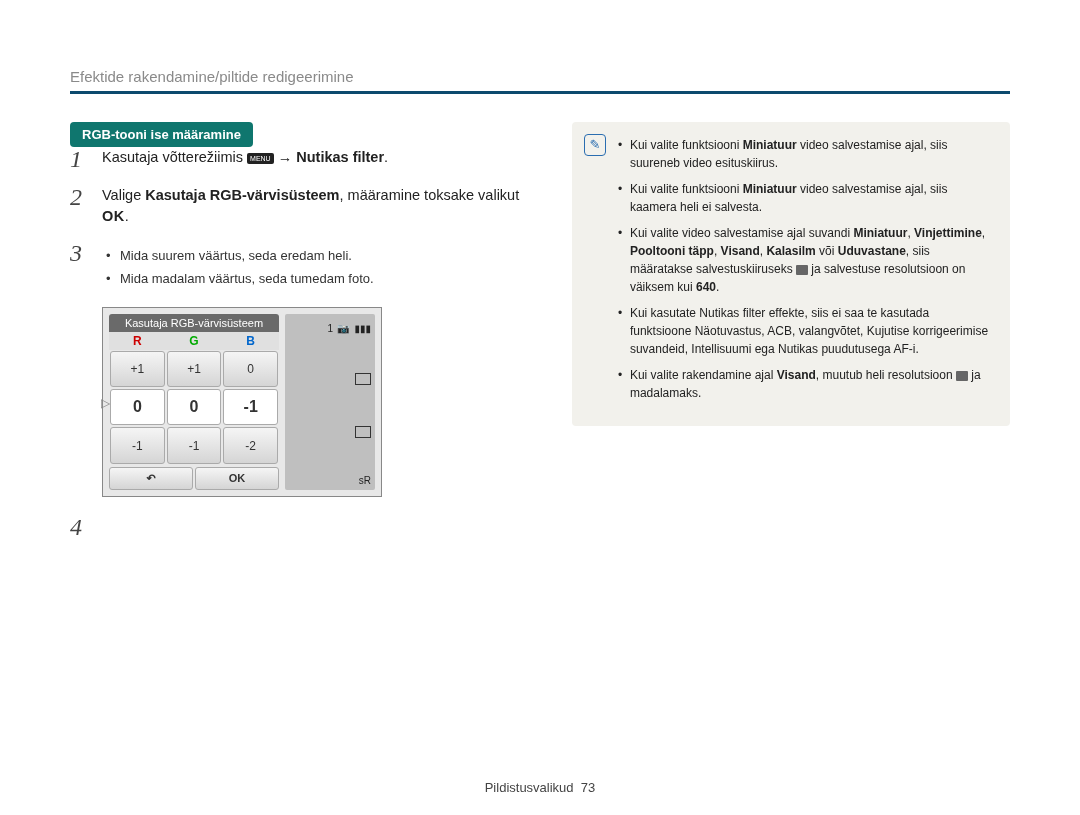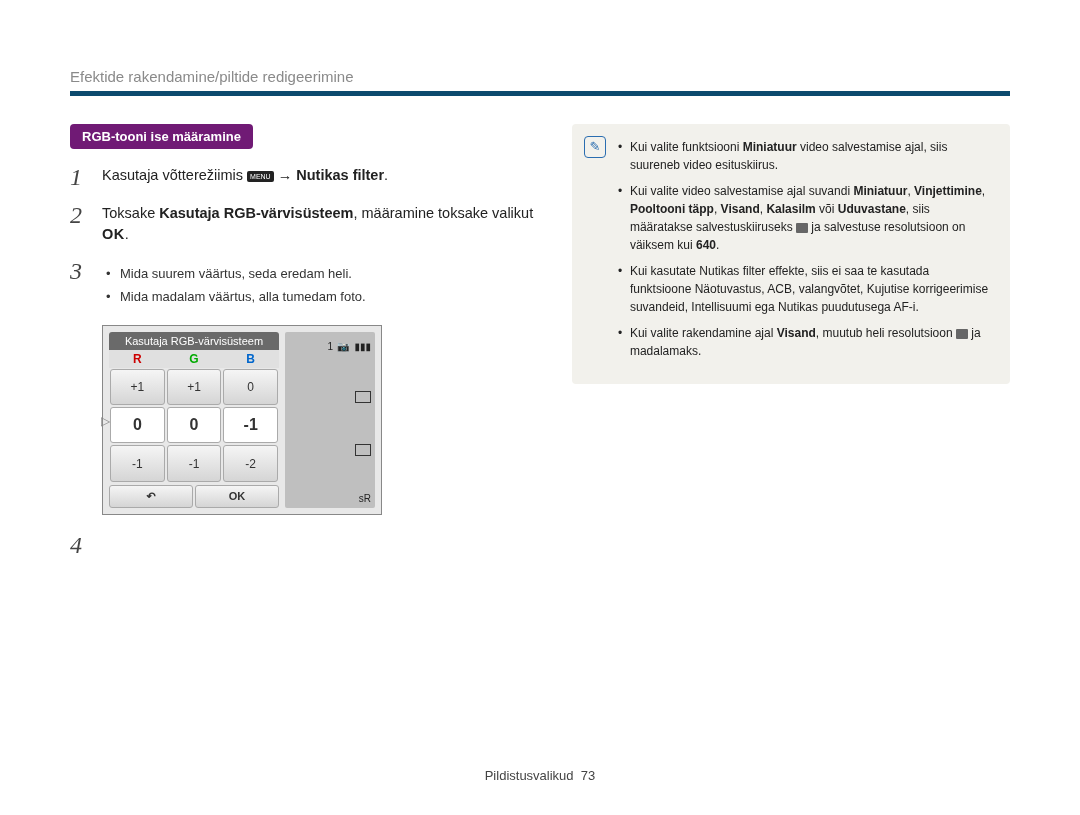--- a/index.html
+++ b/index.html
@@ -9,39 +9,38 @@
     height: 815px;
     background: #fff;
     font-family: Arial, sans-serif;
     color: #333;
     position: relative;
     padding: 68px 70px 0 70px;
   }
   .page-header {
     color: #8a8a8a;
     font-size: 15px;
-    border-bottom: 5px solid #0c4a6e;
+    border-bottom: 3px solid #0c4a6e;
     padding-bottom: 6px;
     margin-bottom: 28px;
   }
   .columns {
     display: flex;
     gap: 34px;
   }
   .left-col { width: 470px; }
   .right-col { width: 440px; }
   .pill {
     display: inline-block;
-    background: #701a75;
+    background: #0f766e;
     color: #fff;
     font-size: 13px;
     font-weight: bold;
     padding: 5px 12px;
     border-radius: 4px;
-    margin-bottom: 16px;
   }
   .steps { }
   .step {
     display: flex;
     align-items: flex-start;
     margin-bottom: 14px;
     gap: 10px;
   }
   .step-num {
     font-size: 24px;
@@ -232,21 +231,21 @@
   .tiny-icon {
     display: inline-block;
     width: 12px;
     height: 10px;
     background: #666;
     vertical-align: middle;
     border-radius: 1px;
   }
   .footer {
     position: absolute;
-    bottom: 32px;
+    bottom: 20px;
     left: 0;
     right: 0;
     text-align: center;
     font-size: 13px;
     color: #444;
   }
 </style>
 </head>
 <body>
 
@@ -262,30 +261,30 @@
       <div class="step">
         <div class="step-num">1</div>
         <div class="step-body">
           <span>Kasutaja võtterežiimis </span><span class="menu-icon">MENU</span><span> → </span><b>Nutikas filter</b><span>.</span>
         </div>
       </div>
 
       <div class="step">
         <div class="step-num">2</div>
         <div class="step-body">
-          <span>Toksake </span><b>Kasutaja RGB-värvisüsteem</b><span>, määramine toksake valikut </span><span class="ok-text">OK</span><span>.</span>
+          <span>Valige </span><b>Kasutaja RGB-värvisüsteem</b><span>, määramine toksake valikut </span><span class="ok-text">OK</span><span>.</span>
         </div>
       </div>
 
       <div class="step">
         <div class="step-num">3</div>
         <div class="step-body">
           <ul class="sub-bullets">
             <li>Mida suurem väärtus, seda eredam heli.</li>
-            <li>Mida madalam väärtus, alla tumedam foto.</li>
+            <li>Mida madalam väärtus, seda tumedam foto.</li>
           </ul>
         </div>
       </div>
     </div>
 
     
     <div class="rgb-panel-wrap">
       <span class="rgb-pointer">▷</span>
       <div class="rgb-left">
         <div class="rgb-title">Kasutaja RGB-värvisüsteem</div>
@@ -335,20 +334,23 @@
   </div>
 
   <div class="right-col">
     <div class="note-box">
       <div class="note-icon">✎</div>
       <ul class="note-list">
         <li>
           <span>Kui valite funktsiooni </span><b>Miniatuur</b><span> video salvestamise ajal, siis suureneb video esituskiirus.</span>
         </li>
         <li>
+          <span>Kui valite funktsiooni </span><b>Miniatuur</b><span> video salvestamise ajal, siis kaamera heli ei salvesta.</span>
+        </li>
+        <li>
           <span>Kui valite video salvestamise ajal suvandi </span><b>Miniatuur</b><span>, </span><b>Vinjettimine</b><span>, </span><b>Pooltooni täpp</b><span>, </span><b>Visand</b><span>, </span><b>Kalasilm</b><span> või </span><b>Uduvastane</b><span>, siis määratakse salvestuskiiruseks </span><span class="tiny-icon"></span><span> ja salvestuse resolutsioon on väiksem kui </span><b>640</b><span>.</span>
         </li>
         <li>Kui kasutate Nutikas filter effekte, siis ei saa te kasutada funktsioone Näotuvastus, ACB, valangvõtet, Kujutise korrigeerimise suvandeid, Intellisuumi ega Nutikas puudutusega AF-i.</li>
         <li>
           <span>Kui valite rakendamine ajal </span><b>Visand</b><span>, muutub heli resolutsioon </span><span class="tiny-icon"></span><span> ja madalamaks.</span>
         </li>
       </ul>
     </div>
   </div>
 </div>

